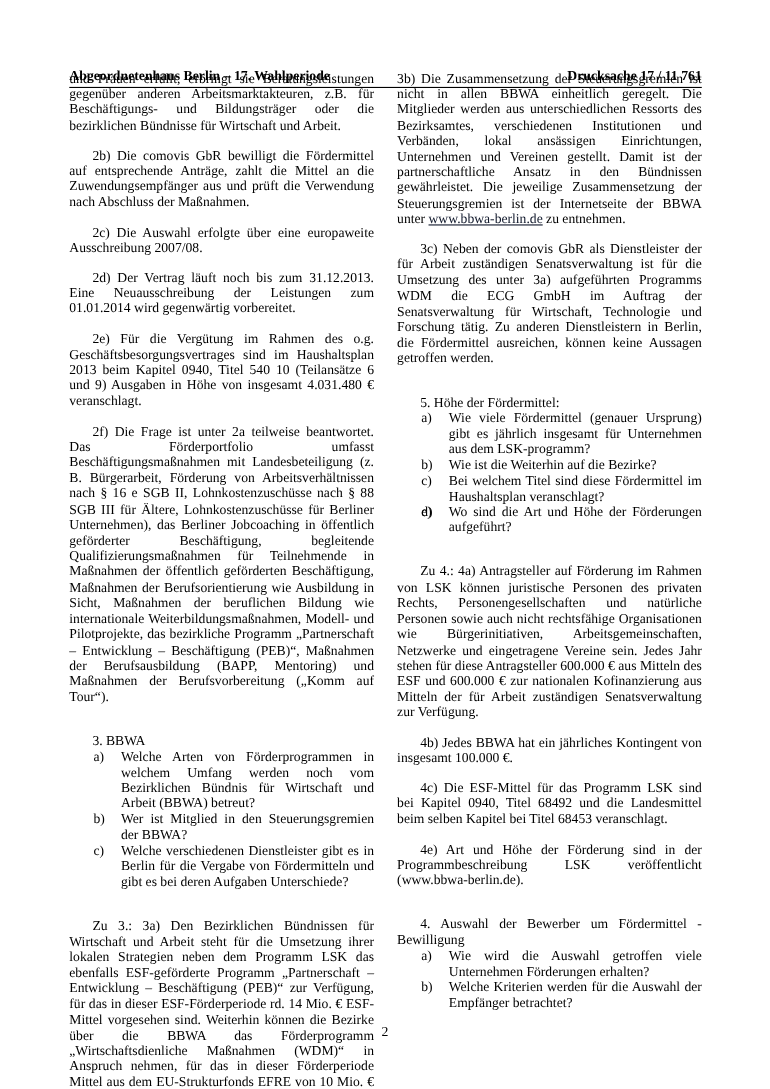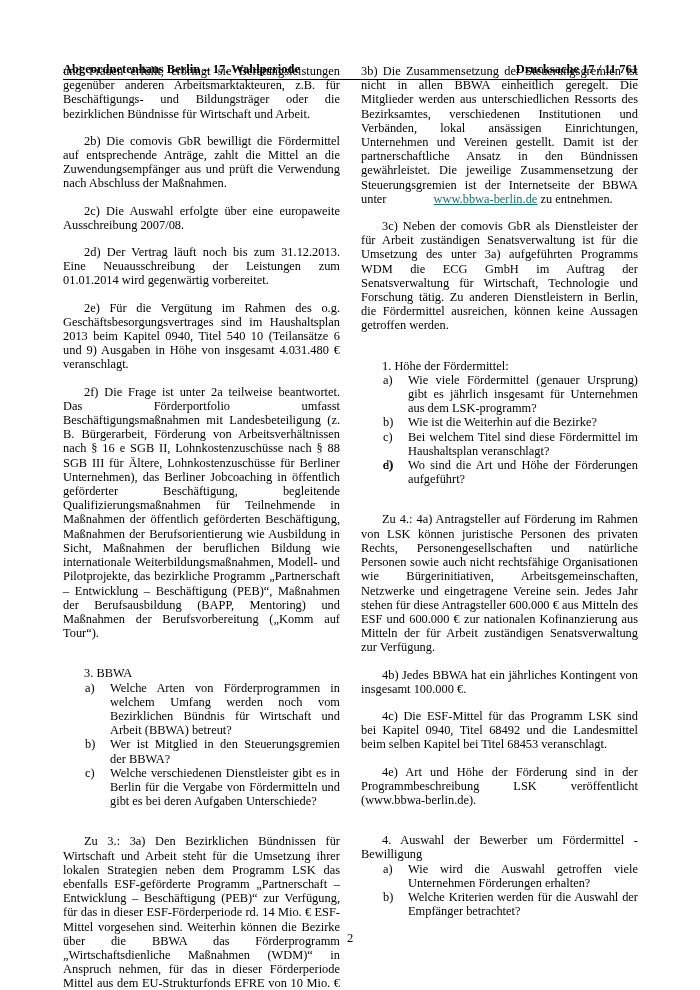--- a/index.html
+++ b/index.html
@@ -41,21 +41,21 @@
     width: 277px;
     -webkit-hyphens: auto;
     hyphens: auto;
   }
   .cont-para { margin: 0; text-indent: 0; }
   .para { margin: 13px 0 0 0; text-indent: 21px; }
   .para.spaced { margin-top: 26px; }
   .section-title { margin: 26px 0 0 0; text-indent: 21px; }
   .list-item { position: relative; margin: 0; padding-left: 47px; }
   .list-item .marker { position: absolute; left: 22px; top: 0; text-indent: 0; }
-  .link { color: #0f766e; text-decoration: underline; cursor: pointer; margin-left: 44px; }
+  .link { color: #0f172a; text-decoration: underline; cursor: pointer; }
   .page-number {
     position: absolute;
     bottom: 44px;
     left: 0;
     width: 100%;
     text-align: center;
     font-size: 12.5px;
   }
 </style>
 </head>
@@ -92,21 +92,21 @@
         <span>Welche verschiedenen Dienstleister gibt es in Berlin für die Vergabe von Fördermitteln und gibt es bei deren Aufgaben Unterschiede?</span>
       </div>
 
       <p class="para spaced">Zu 3.: 3a) Den Bezirklichen Bündnissen für Wirtschaft und Arbeit steht für die Umsetzung ihrer lokalen Strategien neben dem Programm LSK das ebenfalls ESF-geförderte Programm „Partnerschaft – Entwicklung – Beschäftigung (PEB)“ zur Verfügung, für das in dieser ESF-Förderperiode rd. 14 Mio. € ESF-Mittel vorgesehen sind. Weiterhin können die Bezirke über die BBWA das Förderprogramm „Wirtschaftsdienliche Maßnahmen (WDM)“ in Anspruch nehmen, für das in dieser Förderperiode Mittel aus dem EU-Strukturfonds EFRE von 10 Mio. € vorgesehen sind.</p>
     </div>
 
     <div class="col">
       <p class="cont-para"><span>3b) Die Zusammensetzung der Steuerungsgremien ist nicht in allen BBWA einheitlich geregelt. Die Mitglieder werden aus unterschiedlichen Ressorts des Bezirksamtes, verschiedenen Institutionen und Verbänden, lokal ansässigen Einrichtungen, Unternehmen und Vereinen gestellt. Damit ist der partnerschaftliche Ansatz in den Bündnissen gewährleistet. Die jeweilige Zusammensetzung der Steuerungsgremien ist der Internetseite der BBWA unter </span><a class="link">www.bbwa-berlin.de</a><span> zu entnehmen.</span></p>
       <p class="para">3c) Neben der comovis GbR als Dienstleister der für Arbeit zuständigen Senatsverwaltung ist für die Umsetzung des unter 3a) aufgeführten Programms WDM die ECG GmbH im Auftrag der Senatsverwaltung für Wirtschaft, Technologie und Forschung tätig. Zu anderen Dienstleistern in Berlin, die Fördermittel ausreichen, können keine Aussagen getroffen werden.</p>
 
-      <p class="section-title">1. Höhe der Fördermittel:</p>
+      <p class="section-title">5. Höhe der Fördermittel:</p>
       <div class="list-item">
         <span class="marker">a)</span>
         <span>Wie viele Fördermittel (genauer Ursprung) gibt es jährlich insgesamt für Unternehmen aus dem LSK-programm?</span>
       </div>
       <div class="list-item">
         <span class="marker">b)</span>
         <span>Wie ist die Weiterhin auf die Bezirke?</span>
       </div>
       <div class="list-item">
         <span class="marker">c)</span>

